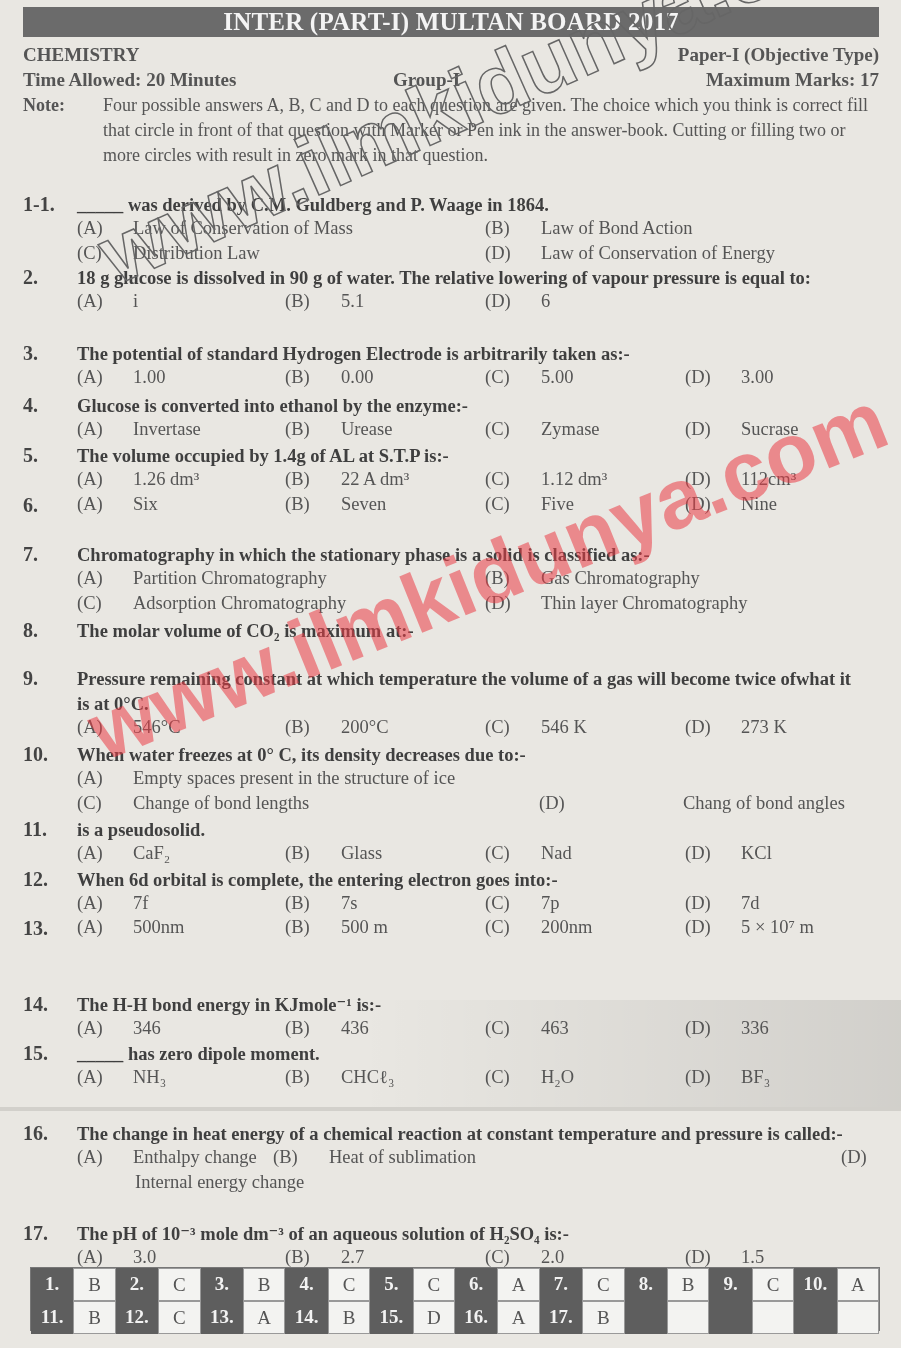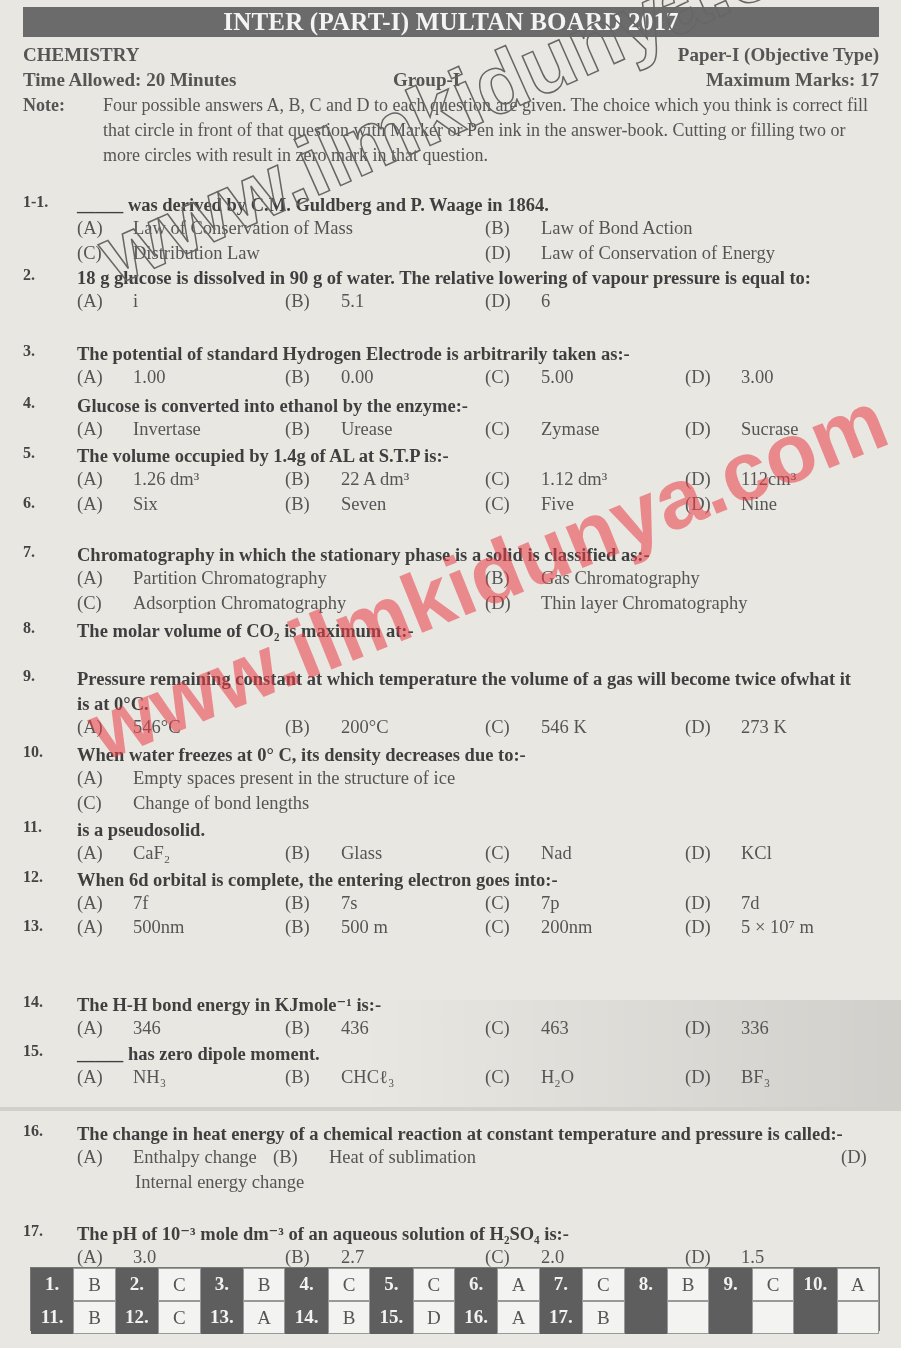--- a/index.html
+++ b/index.html
@@ -17,21 +17,21 @@
   }
   .meta-row { position:absolute; left:23px; width:856px; font-weight:bold; font-size:19px; color:#555; }
   .meta-row .l { position:absolute; left:0; }
   .meta-row .c { position:absolute; left:370px; }
   .meta-row .r { position:absolute; right:0; }
   .note { position:absolute; left:23px; top:93px; width:860px; font-size:18px; line-height:25px; color:#555; }
   .note .lbl { position:absolute; left:0; top:0; font-weight:bold; }
   .note .txt { margin-left:80px; }
 
   .q { position:absolute; left:23px; width:860px; }
-  .qn { position:absolute; left:0; top:0; font-weight:bold; font-size:16px; color:#444; }
+  .qn { position:absolute; left:0; top:0; font-weight:bold; font-size:20px; color:#444; }
   .qt { margin-left:54px; font-weight:bold; font-size:18.5px; line-height:25px; color:#3f3f3f; }
   .opts { position:relative; height:25px; margin-left:54px; font-size:18.5px; color:#555; }
   .opt { position:absolute; top:0; white-space:nowrap; }
   .opt .k { display:inline-block; width:56px; }
 
   .mid-shade {
     position:absolute; left:0; top:1000px; width:901px; height:110px;
     background:linear-gradient(90deg, rgba(0,0,0,0) 40%, rgba(0,0,0,0.10) 100%);
   }
   .mid-line { position:absolute; left:0; top:1107px; width:901px; height:4px; background:#d2d0cb; }
@@ -167,20 +167,21 @@
   </div>
 
   <div class="q" style="top:743px">
     <span class="qn">10.</span>
     <div class="qt">When water freezes at 0° C, its density decreases due to:-</div>
     <div class="opts">
         <span class="opt" style="left:0"><span class="k">(A)</span><span>Empty spaces present in the structure of ice</span></span>
       </div>
     <div class="opts">
         <span class="opt" style="left:0"><span class="k">(C)</span><span>Change of bond lengths</span></span>
+      <span class="opt" style="left:462px"><span class="k" style="width:144px">(D)</span><span>Chang of bond angles</span></span>
       </div>
   </div>
 
   <div class="q" style="top:818px">
     <span class="qn">11.</span>
     <div class="qt">is a pseudosolid.</div>
     <div class="opts">
         <span class="opt" style="left:0"><span class="k">(A)</span><span>CaF₂</span></span>
       <span class="opt" style="left:208px"><span class="k">(B)</span><span>Glass</span></span>
       <span class="opt" style="left:408px"><span class="k">(C)</span><span>Nad</span></span>

